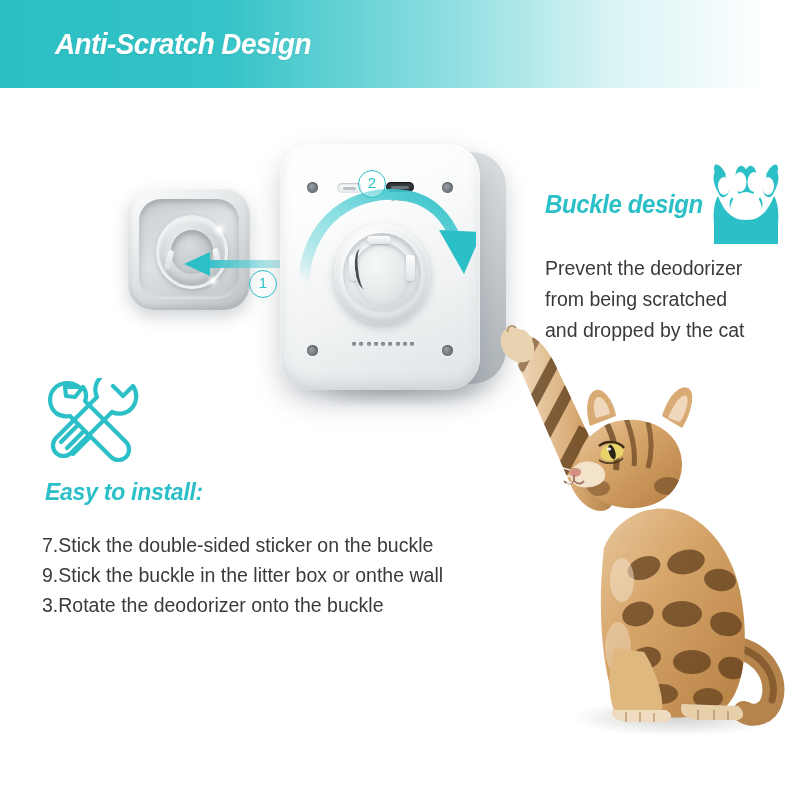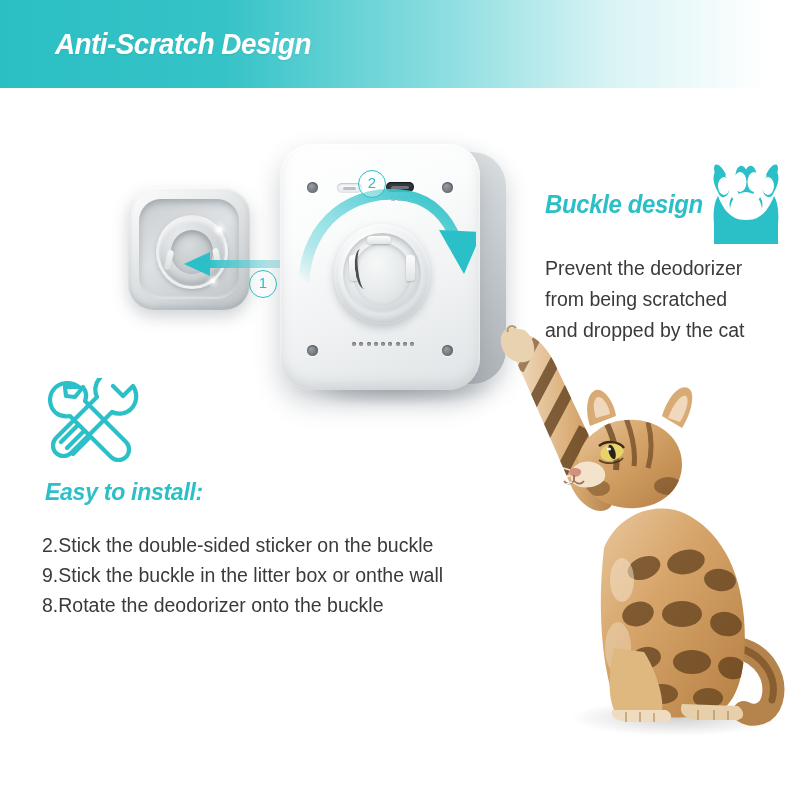--- a/index.html
+++ b/index.html
@@ -300,23 +300,23 @@
       <path d="M34 9 C26 3 15 4 9 11 C3 18 4 29 11 35 C15 38 20 39 25 38 L66 79 C70 83 77 83 81 79 C85 75 85 68 81 64 L40 23 C42 18 41 13 38 9 L30 19 L21 18 L20 9 Z"></path>
       <path d="M68 8 L78 18 L88 8 C93 15 92 25 86 31 C81 36 73 37 67 34 L26 75 C22 79 15 79 11 75 C7 71 7 64 11 60 L52 19 C49 13 50 5 55 0"></path>
       <path d="M16 64 L33 47"></path>
       <path d="M22 70 L39 53"></path>
       <path d="M28 76 L44 60"></path>
     </g>
   </svg>
 
   <div class="install-heading">Easy to install:</div>
   <div class="install-list">
-    <div>2.Stick the double-sided sticker on the buckle</div>
+    <div>7.Stick the double-sided sticker on the buckle</div>
     <div>9.Stick the buckle in the litter box or onthe wall</div>
-    <div>8.Rotate the deodorizer onto the buckle</div>
+    <div>3.Rotate the deodorizer onto the buckle</div>
   </div>
 
   <svg class="cat" viewBox="0 0 320 428">
     <defs>
       <linearGradient id="furBody" x1="0" y1="0" x2="1" y2="1">
         <stop offset="0%" stop-color="#e8c79c"></stop>
         <stop offset="40%" stop-color="#d6a469"></stop>
         <stop offset="100%" stop-color="#b57f43"></stop>
       </linearGradient>
       <linearGradient id="furLeg" x1="0" y1="0" x2="1" y2="0">

